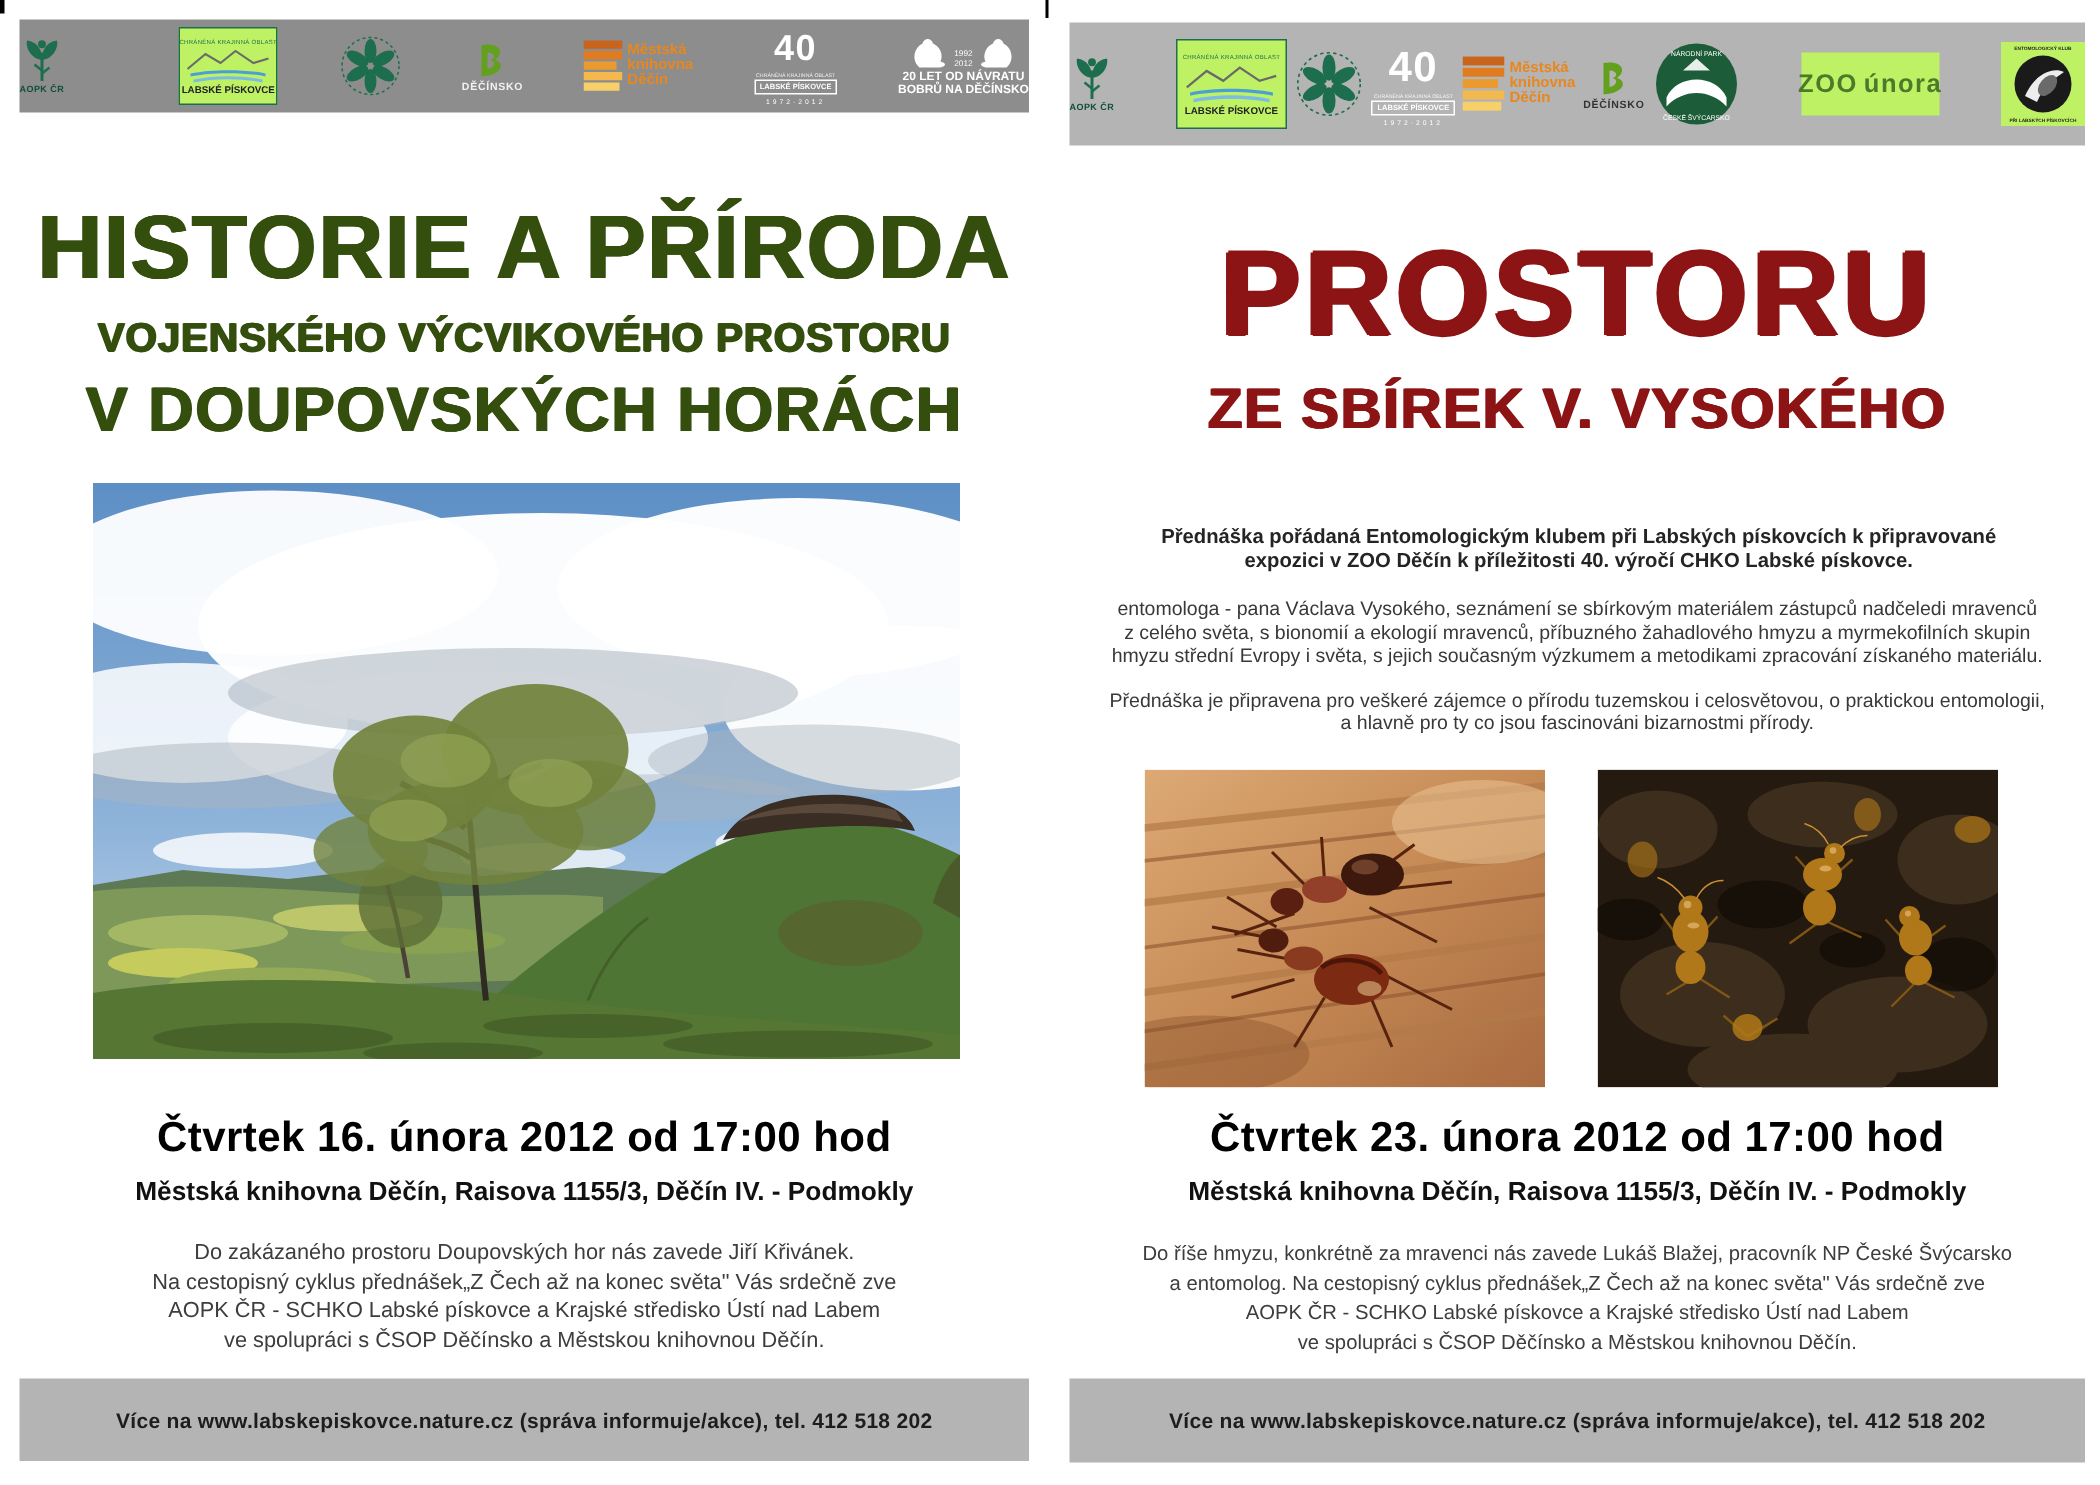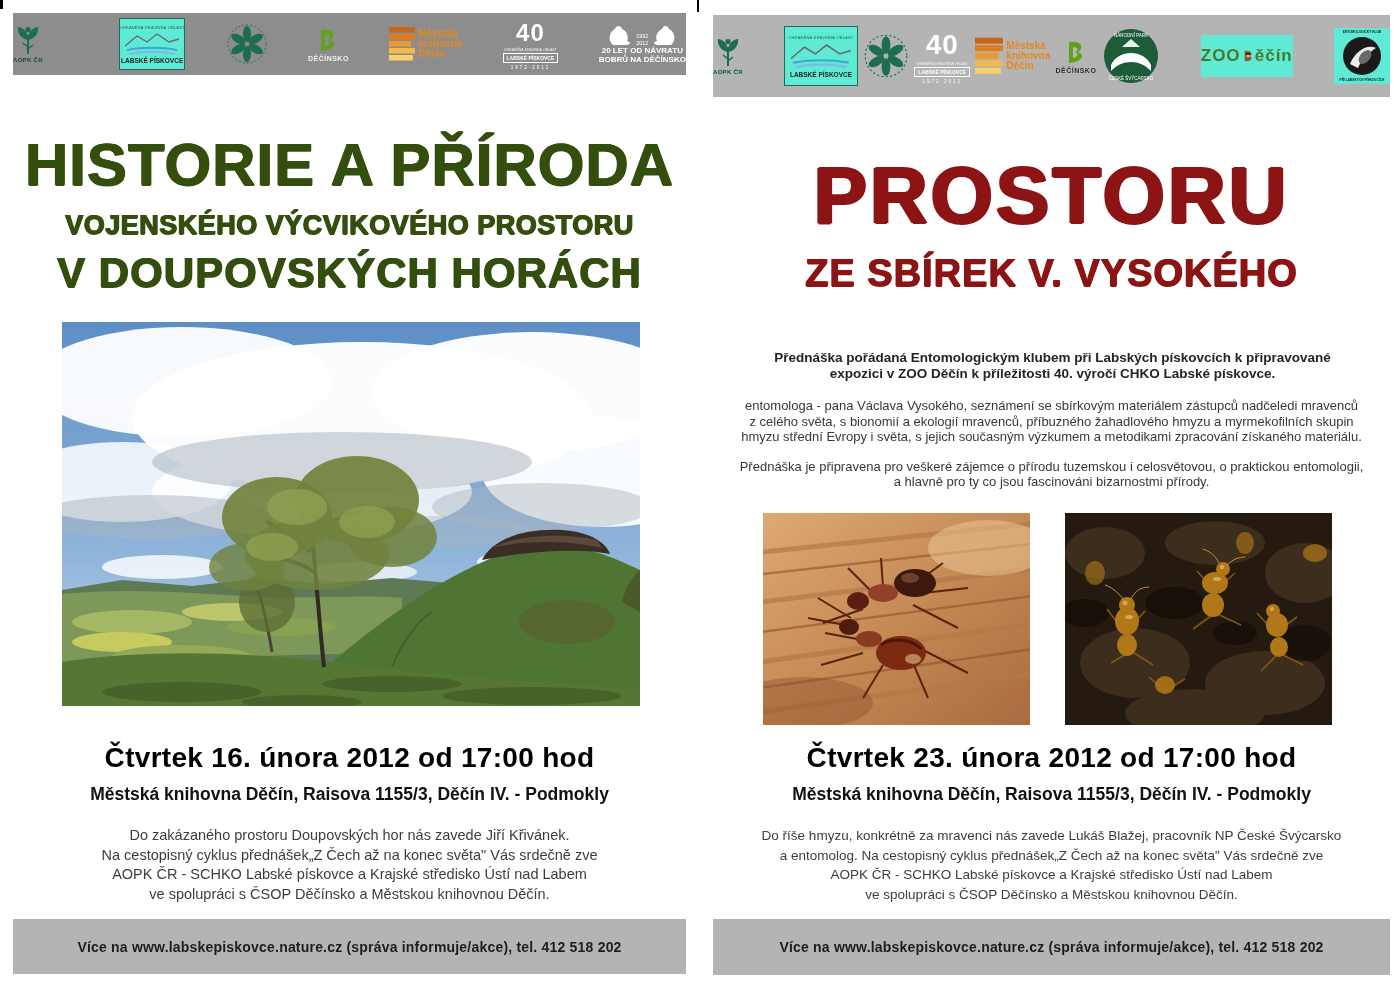--- a/index.html
+++ b/index.html
@@ -15,21 +15,21 @@
   .hdr-left  { left:13px; top:13px; width:673px; height:62px; background:#8d8d8d; }
   .hdr-right { left:713px; top:15px; width:677px; height:82px; background:#b4b4b4; }
   .ftr { position:absolute; background:#b4b4b4; display:flex; align-items:center; justify-content:center; }
   .ftr-left  { left:13px; top:919px; width:673px; height:55px; }
   .ftr-right { left:713px; top:919px; width:677px; height:56px; }
   .ftr-text { font-size:14px; font-weight:bold; color:#1d1d1d; letter-spacing:.2px; }
 
   
   .logo { display:flex; flex-direction:column; align-items:center; justify-content:center; line-height:1; }
   .logo-caption { font-size:6px; color:#0f4f38; margin-top:2px; font-weight:bold; letter-spacing:.3px; }
-  .whitebox { background:#5eead4; display:flex; flex-direction:column; align-items:center; justify-content:center;margin-left:36px; }
+  .whitebox { background:#bef264; display:flex; flex-direction:column; align-items:center; justify-content:center;margin-left:36px; }
   .chko-box { width:66px; height:52px; border:1px solid #1d6e4e; padding:2px 2px; }
   .chko-box.lg { width:74px; height:60px; }
   .chko-top { font-size:4px; color:#1d6e4e; letter-spacing:.2px; white-space:nowrap; }
   .chko-label { font-size:6.5px; font-weight:bold; color:#222; margin-top:1px; white-space:nowrap; }
   .dec-label { font-size:7px; font-weight:bold; letter-spacing:.5px; margin-top:2px; }
   .dec-label.on-dark { color:#f2f2f2; }
   .dec-label.on-light { color:#333; }
   .knih { display:flex; flex-direction:row; align-items:center; gap:3px; }
   .knih-txt { color:#e8871e; font-weight:bold; font-size:10px; line-height:10px; }
   .forty { display:flex; flex-direction:column; align-items:center; color:#fff; }
@@ -337,21 +337,21 @@
     </div>
 
     <div class="whitebox zoo-box">
       <span class="zoo-word">ZOO</span>
       <svg width="24" height="28" viewBox="0 0 24 28">
         <path d="M4 26 V2 C20 0 24 10 16 14 C24 18 20 28 4 26 Z" fill="#8a5a2e"></path>
         <circle cx="9" cy="9" r="3" fill="#3c2414"></circle>
         <circle cx="15" cy="9" r="3" fill="#3c2414"></circle>
         <ellipse cx="12" cy="14" rx="4" ry="3" fill="#d9b98a"></ellipse>
       </svg>
-      <span class="zoo-word">ěčín</span>
+      <span class="zoo-word">února</span>
     </div>
 
     <div class="whitebox ento-box">
       <div class="ento-cap">ENTOMOLOGICKÝ KLUB</div>
       <svg width="44" height="44" viewBox="0 0 44 44">
         <circle cx="22" cy="22" r="19" fill="#1a1a1a"></circle>
         <path d="M10 30 C16 16 28 10 36 14 C30 18 22 24 18 34 Z" fill="#ffffff" opacity=".92"></path>
         <ellipse cx="25" cy="23" rx="5" ry="8" transform="rotate(40 25 23)" fill="#6a6a6a"></ellipse>
       </svg>
       <div class="ento-cap">PŘI LABSKÝCH PÍSKOVCÍCH</div>

